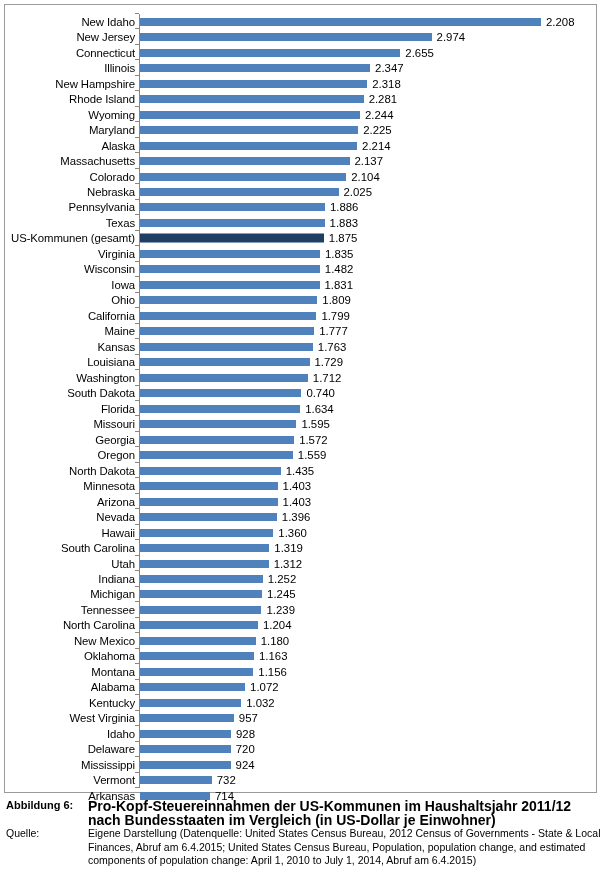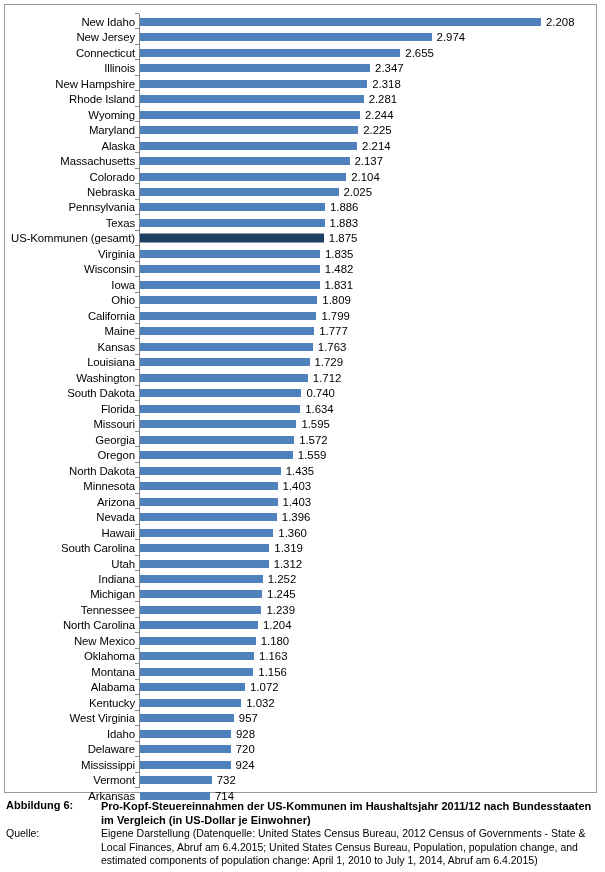--- a/index.html
+++ b/index.html
@@ -100,40 +100,39 @@
   
   .caption {
     position: absolute;
     left: 6px;
     top: 799px;
     width: 596px;
   }
   .cap-row {
     display: flex;
     align-items: flex-start;
-    gap: 13px;
   }
   .cap-key {
     width: 82px;
     flex: 0 0 82px;
     font-size: 10.5px;
     line-height: 13.4px;
   }
   .cap-key.bold {
     font-weight: bold;
     font-size: 11px;
   }
   .cap-body {
     flex: 1 1 auto;
     font-size: 10.5px;
     line-height: 13.4px;
   }
   .cap-body.bold {
     font-weight: bold;
-    font-size: 11px;
+    font-size: 14px;
     line-height: 14.2px;
   }
 </style>
 </head>
 <body>
 
 <div id="root">
 
   <div class="chart-frame">
     <div class="plot" id="plot">

